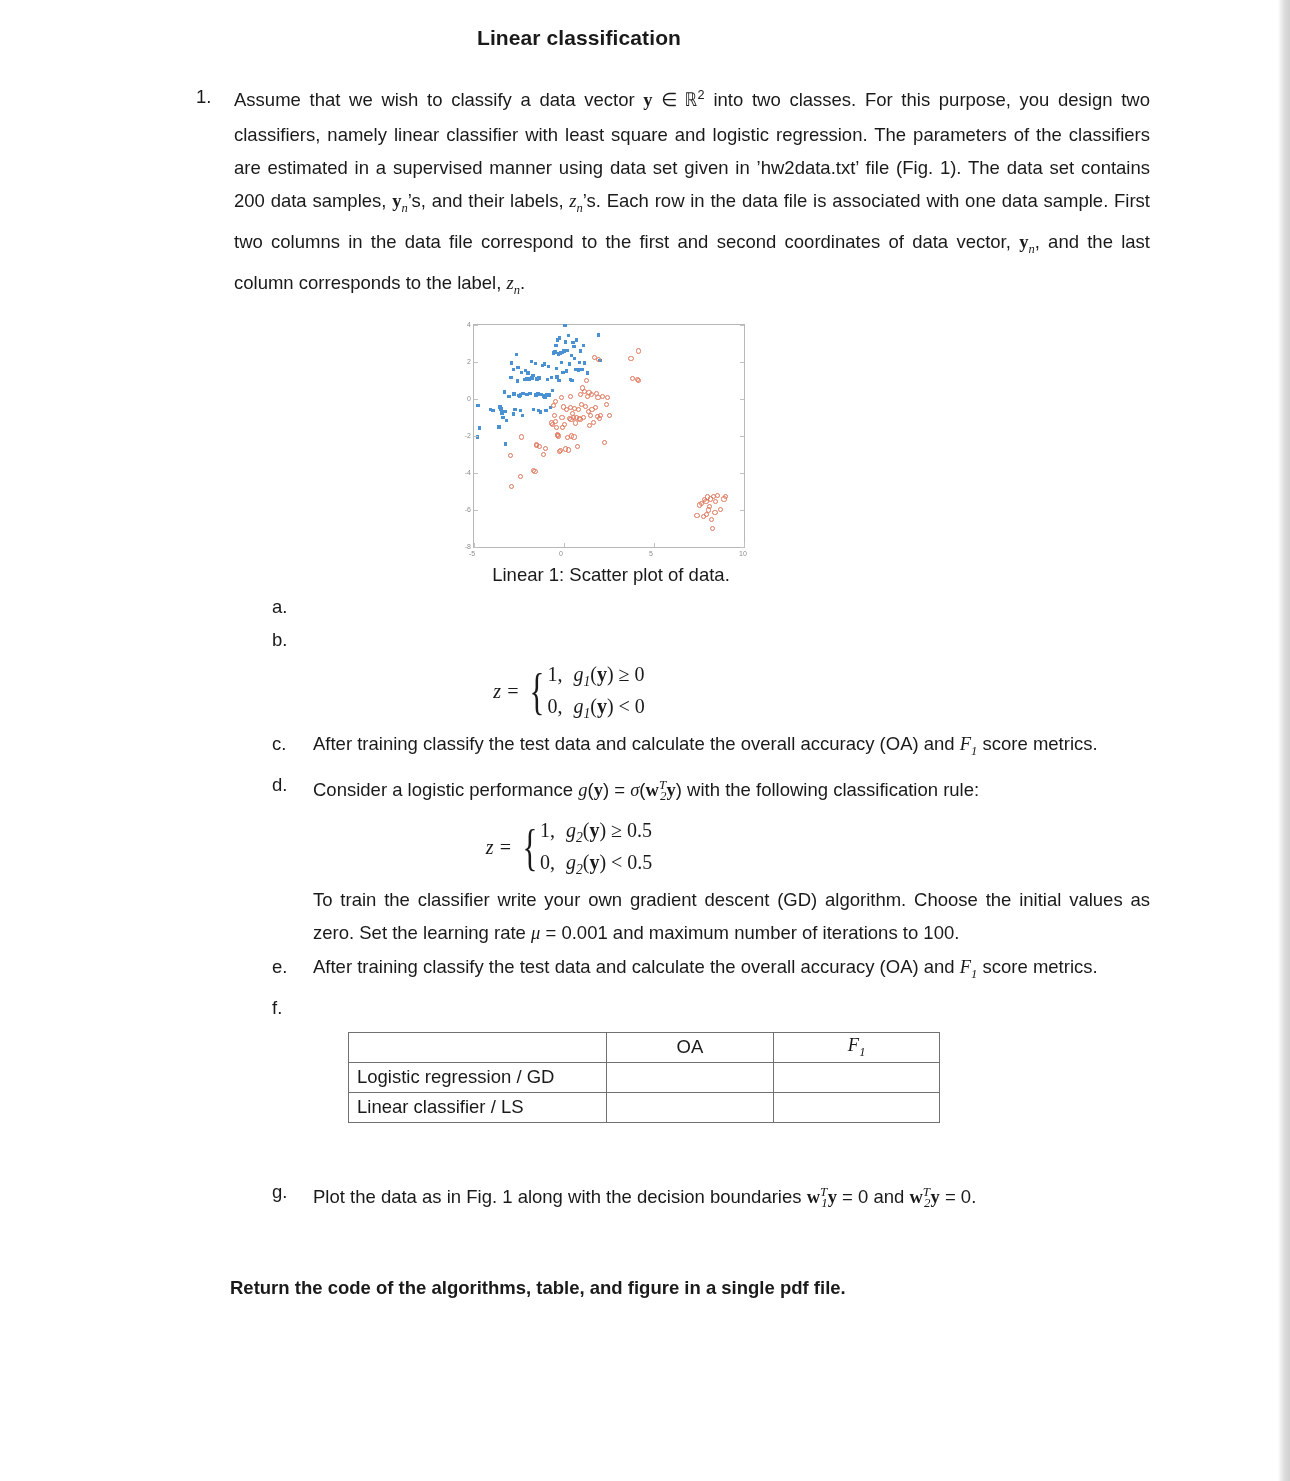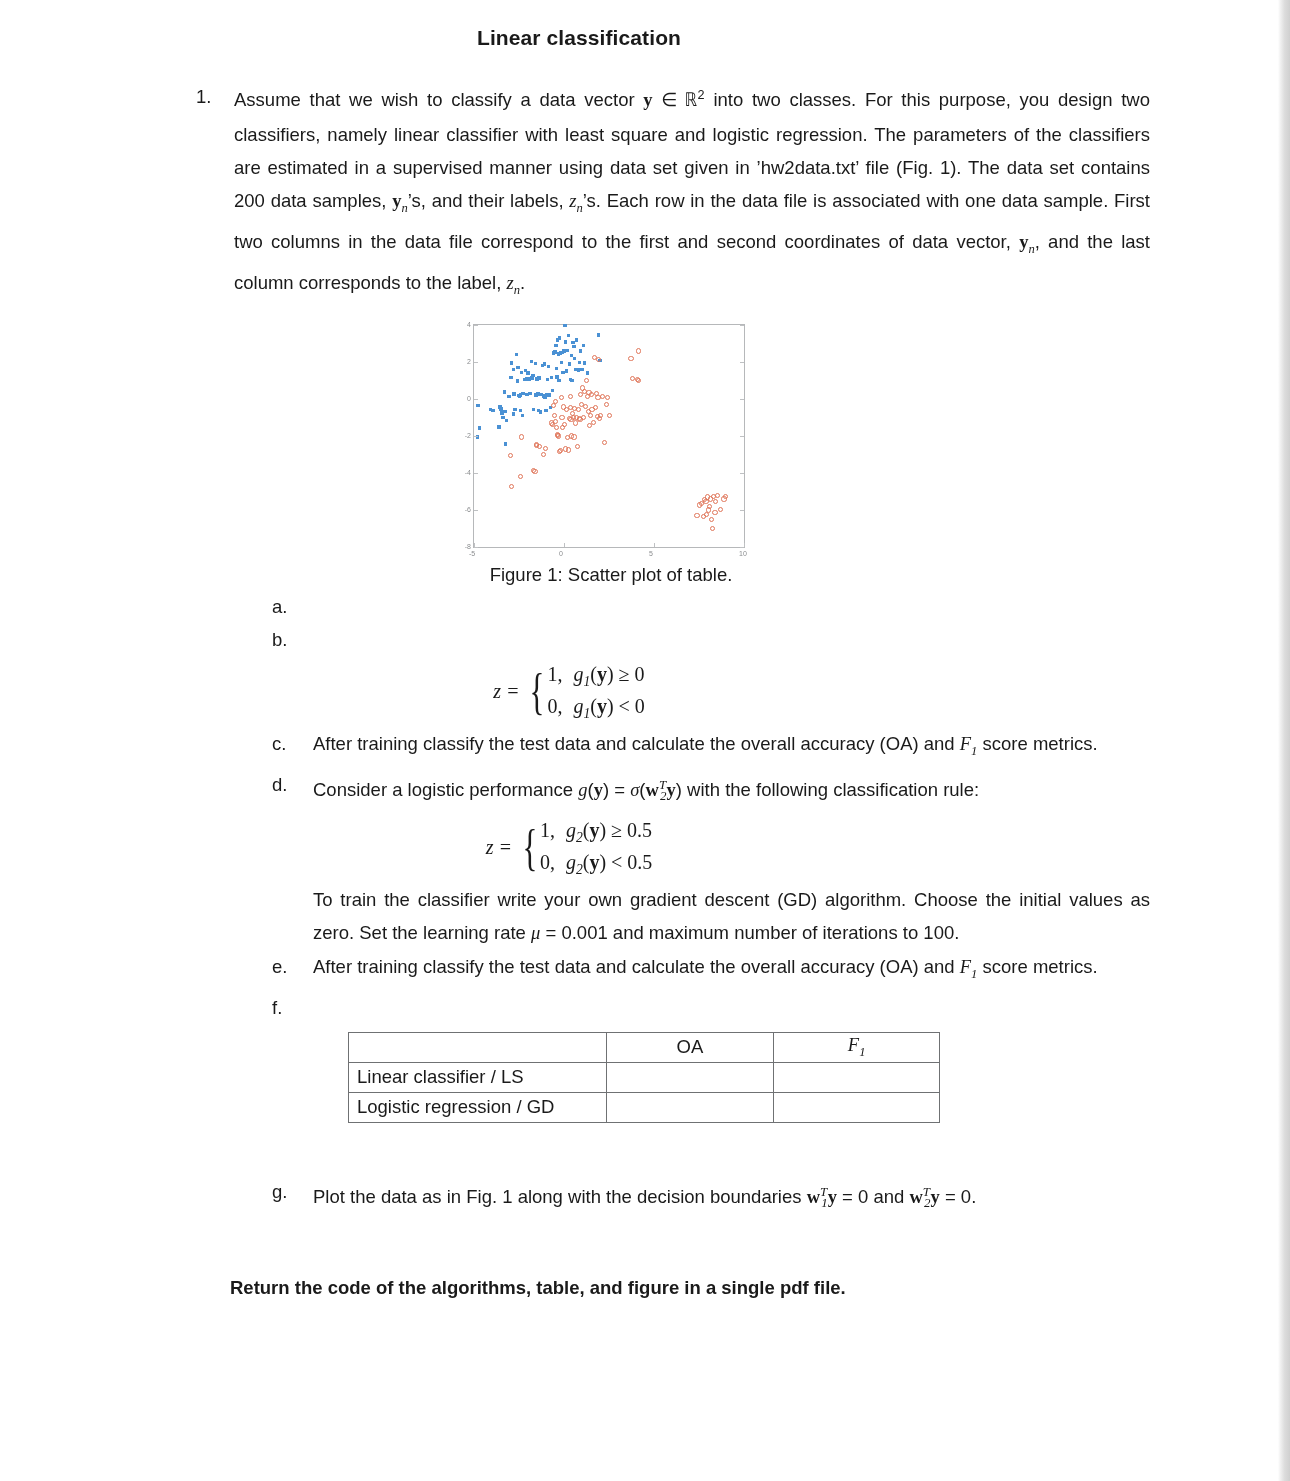--- a/index.html
+++ b/index.html
@@ -374,21 +374,21 @@
         <div class="tick" style="left: 266px; top: 148px; width: 4px; height: 1px;"></div>
         <div class="tlabel" style="left: -14px; top: 144px; text-align: right; width: 11px;">-4</div>
         <div class="tick" style="left: 0px; top: 185px; width: 4px; height: 1px;"></div>
         <div class="tick" style="left: 266px; top: 185px; width: 4px; height: 1px;"></div>
         <div class="tlabel" style="left: -14px; top: 181px; text-align: right; width: 11px;">-6</div>
         <div class="tick" style="left: 0px; top: 222px; width: 4px; height: 1px;"></div>
         <div class="tick" style="left: 266px; top: 222px; width: 4px; height: 1px;"></div>
         <div class="tlabel" style="left: -14px; top: 218px; text-align: right; width: 11px;">-8</div>
       </div>
   </div>
-  <div class="fig-caption">Figure 1: Scatter plot of table.</div>
+  <div class="fig-caption">Linear 1: Scatter plot of data.</div>
 
   <div class="sublist">
 
     <div class="sli">
       <div class="smark">a.</div>
     </div>
 
     <div class="sli">
       <div class="smark">b.</div>
     </div>
@@ -462,26 +462,26 @@
 
     <div class="tbl-wrap">
       <table class="metrics">
         <tbody>
             <tr>
           <td class="rowlbl"></td>
           <td class="hdr c-oa">OA</td>
           <td class="hdr c-f1"><span class="mathi">F<sub class="sm">1</sub></span></td>
         </tr>
         <tr>
-          <td class="rowlbl">Linear classifier / LS</td>
+          <td class="rowlbl">Logistic regression / GD</td>
           <td class="c-oa"></td>
           <td class="c-f1"></td>
         </tr>
         <tr>
-          <td class="rowlbl">Logistic regression / GD</td>
+          <td class="rowlbl">Linear classifier / LS</td>
           <td class="c-oa"></td>
           <td class="c-f1"></td>
         </tr>
       </tbody>
         </table>
     </div>
 
     <div class="gap"></div>
     <div class="gap"></div>
 

